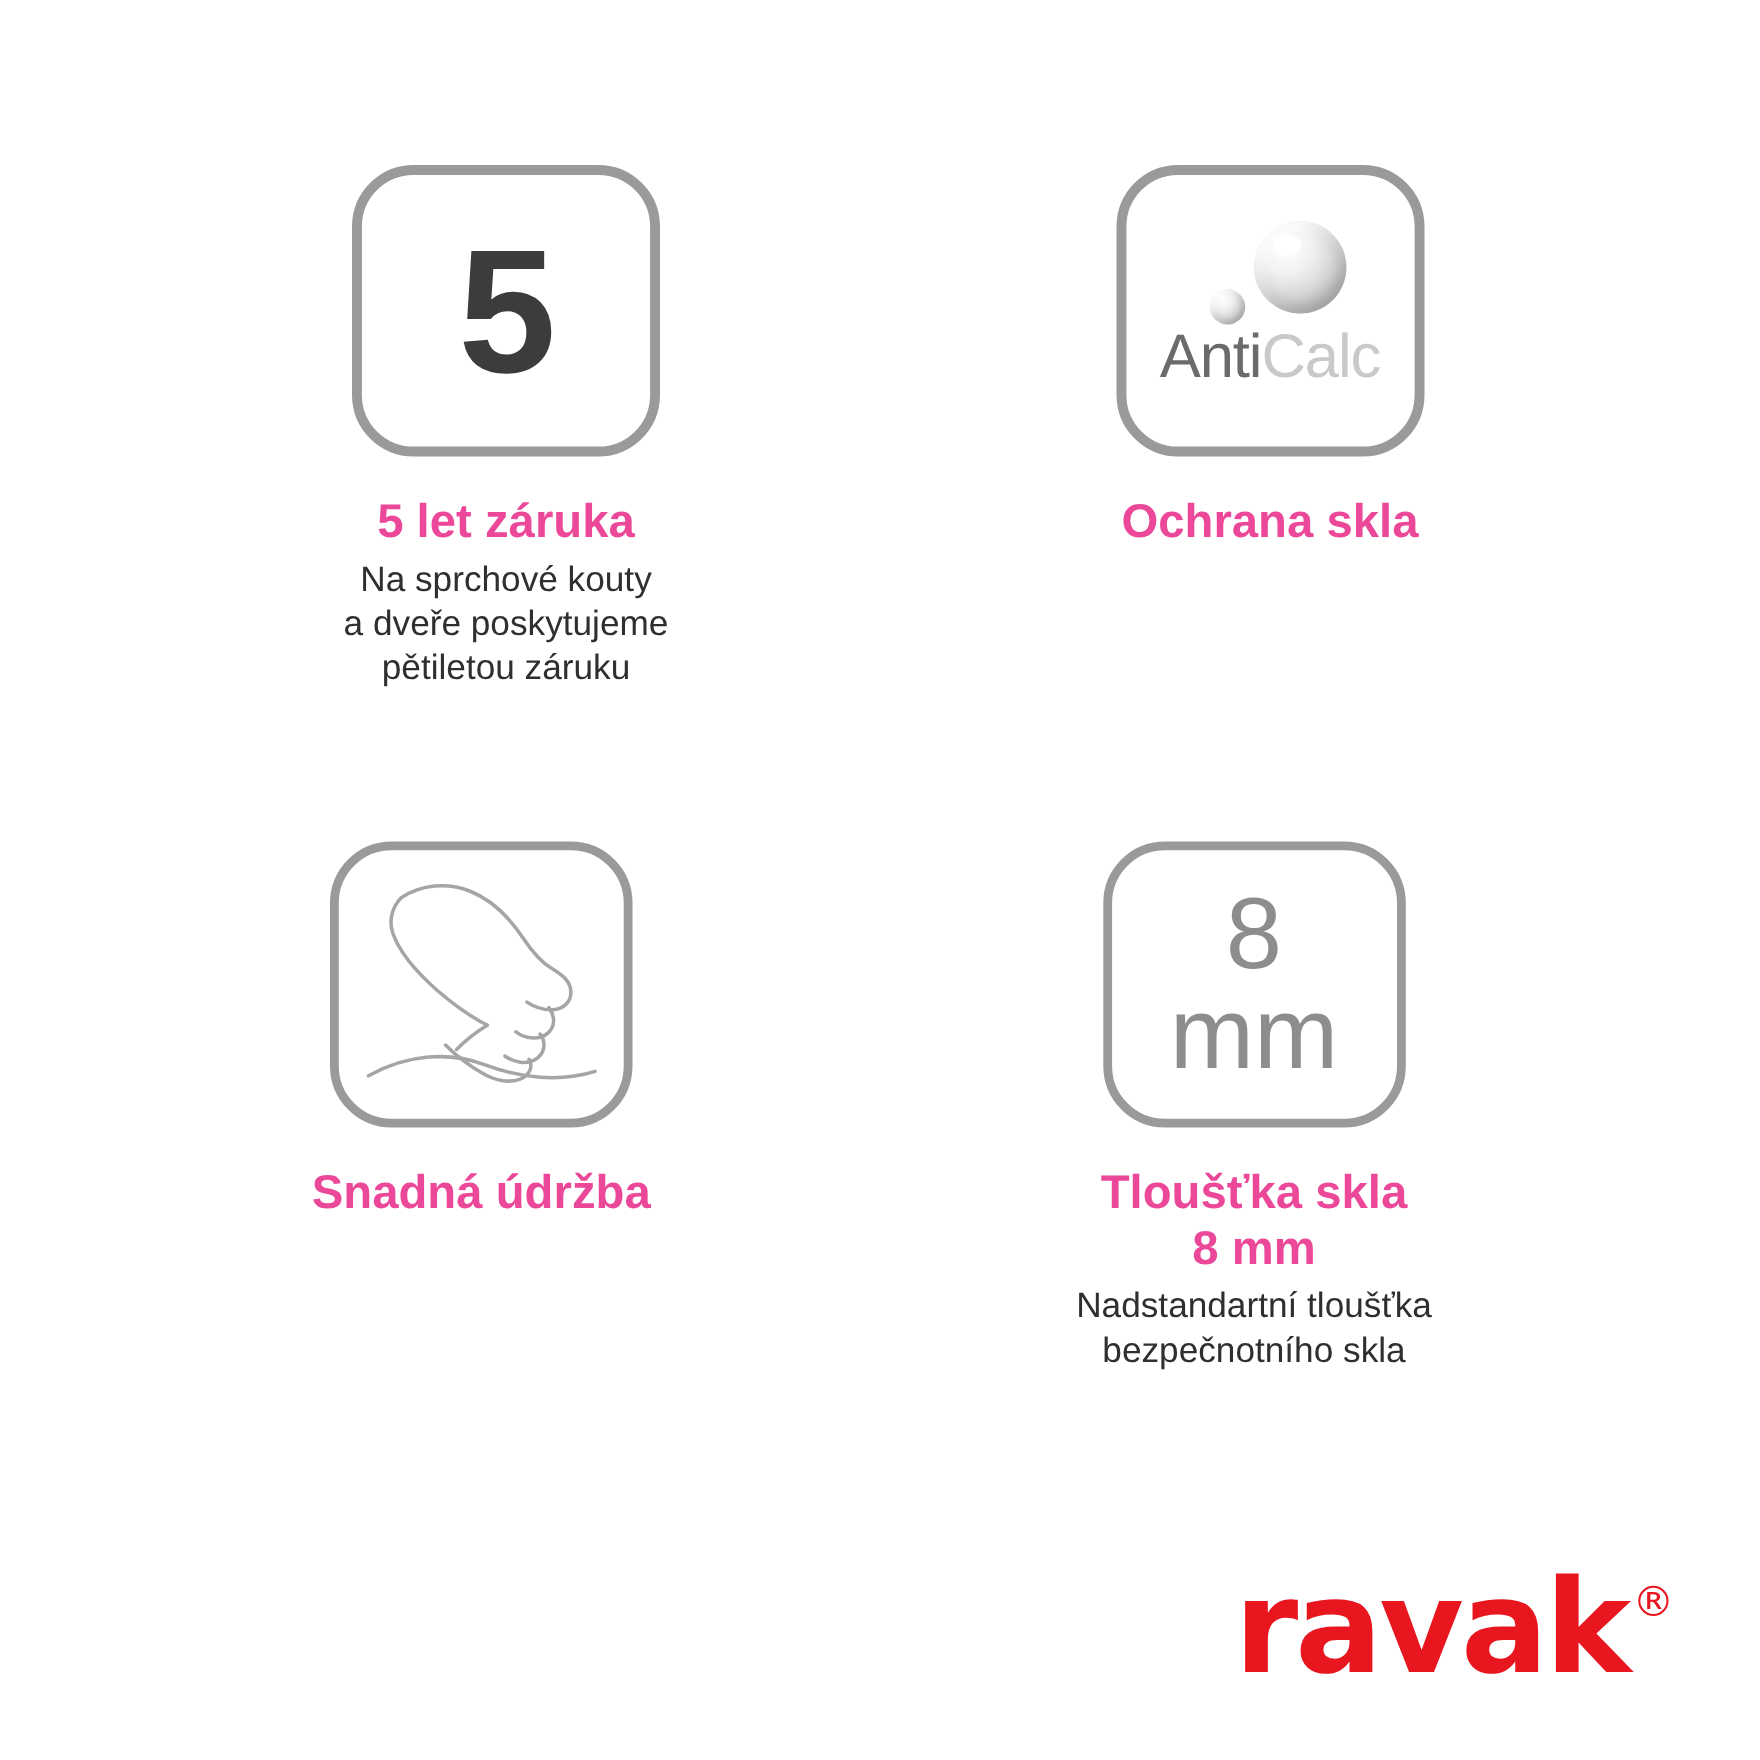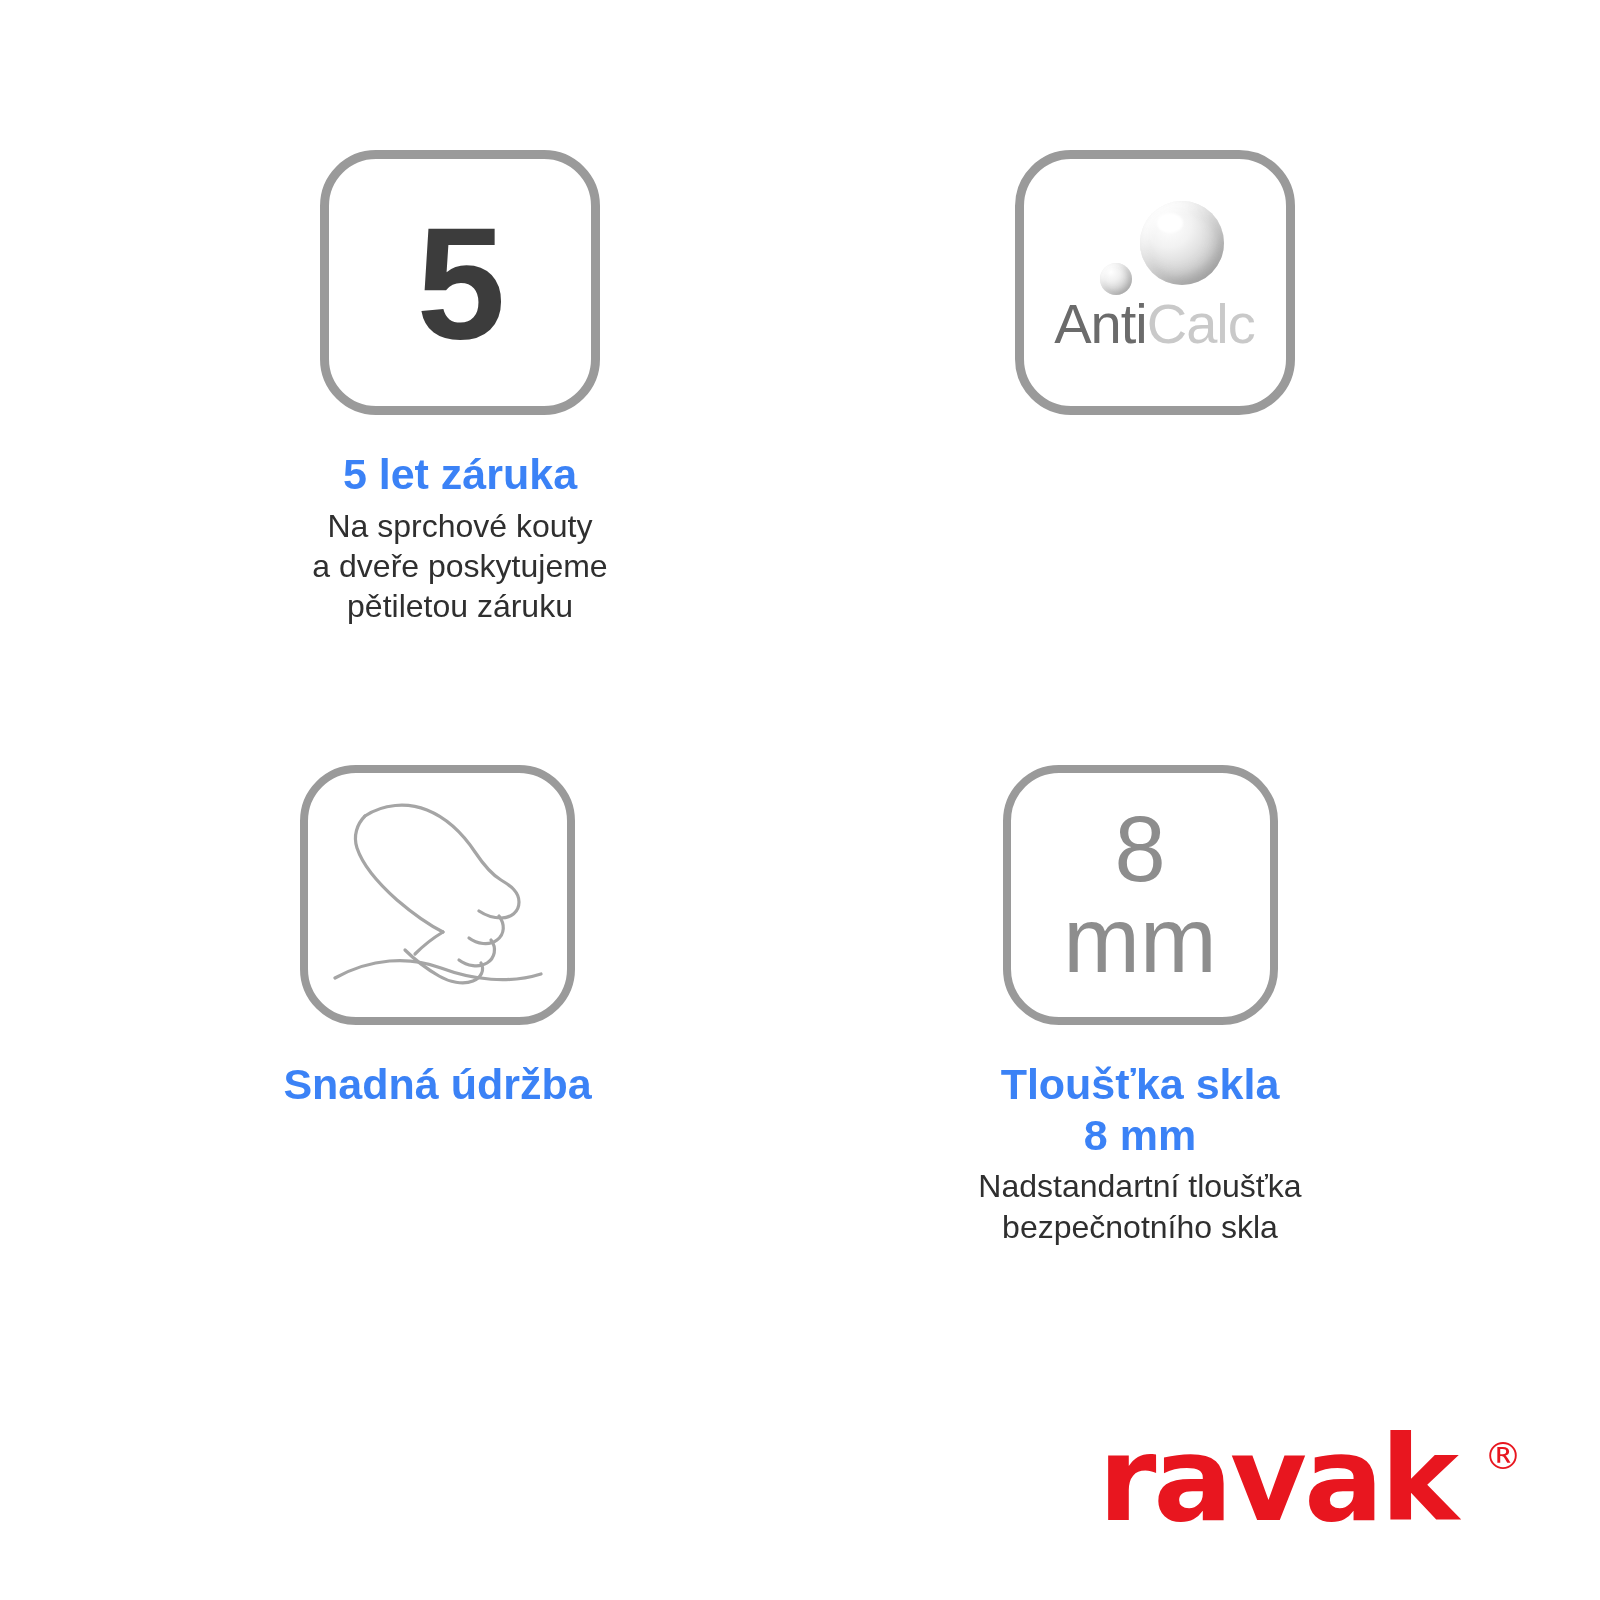--- a/index.html
+++ b/index.html
@@ -137,40 +137,39 @@
   }
 
   .caption {
     margin-top: 34px;
     text-align: center;
     max-width: 520px;
   }
   .caption .title {
     font-size: 43px;
     font-weight: bold;
-    color: #3b82f6;
+    color: #ec4899;
     line-height: 1.18;
     margin-bottom: 6px;
     white-space: pre-line;
   }
   .caption .desc {
     font-size: 32px;
     font-weight: normal;
     color: #2f2f2f;
     line-height: 1.26;
     white-space: pre-line;
   }
 
   .brand {
     position: absolute;
     right: 78px;
     bottom: 62px;
     display: flex;
     align-items: flex-start;
-    gap: 24px;
   }
   .brand-text {
     font-family: "DejaVu Sans", sans-serif;
     font-size: 118px;
     font-weight: bold;
     color: #e8161f;
     line-height: 1;
     letter-spacing: -3px;
   }
   .brand-reg {
@@ -202,20 +201,21 @@
     <div class="icon-box">
       <div class="anticalc-wrap">
         <div class="bubble-big"></div>
         <div class="bubble-small"></div>
         <div class="anticalc-text">
           <span class="part-a">Anti</span><span class="part-b">Calc</span>
         </div>
       </div>
     </div>
     <div class="caption">
+      <div class="title">Ochrana skla</div>
     </div>
   </div>
 
   <div class="feature feature-cell-3">
     <div class="icon-box small">
       <svg width="230" height="215" viewBox="0 0 230 215">
         <g fill="none" stroke="#a5a5a5" stroke-width="3.2" stroke-linecap="round" stroke-linejoin="round">
           <path d="M42 28 C60 16, 84 14, 104 22 C124 30, 140 46, 152 64 C160 76, 168 86, 178 92 C188 98, 196 104, 196 114 C196 124, 188 130, 178 130 C170 130, 162 127, 156 123"></path>
           <path d="M42 28 C34 36, 30 48, 34 60 C40 78, 56 96, 74 112 C88 124, 104 136, 120 144"></path>
           <path d="M176 128 C182 136, 182 146, 174 152 C166 158, 154 156, 146 150"></path>

